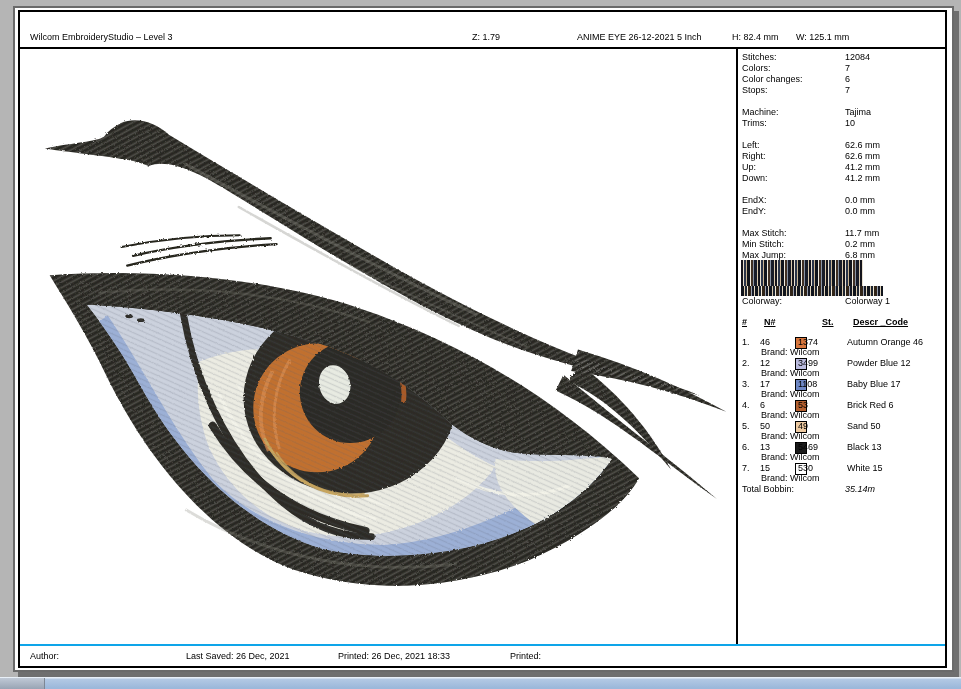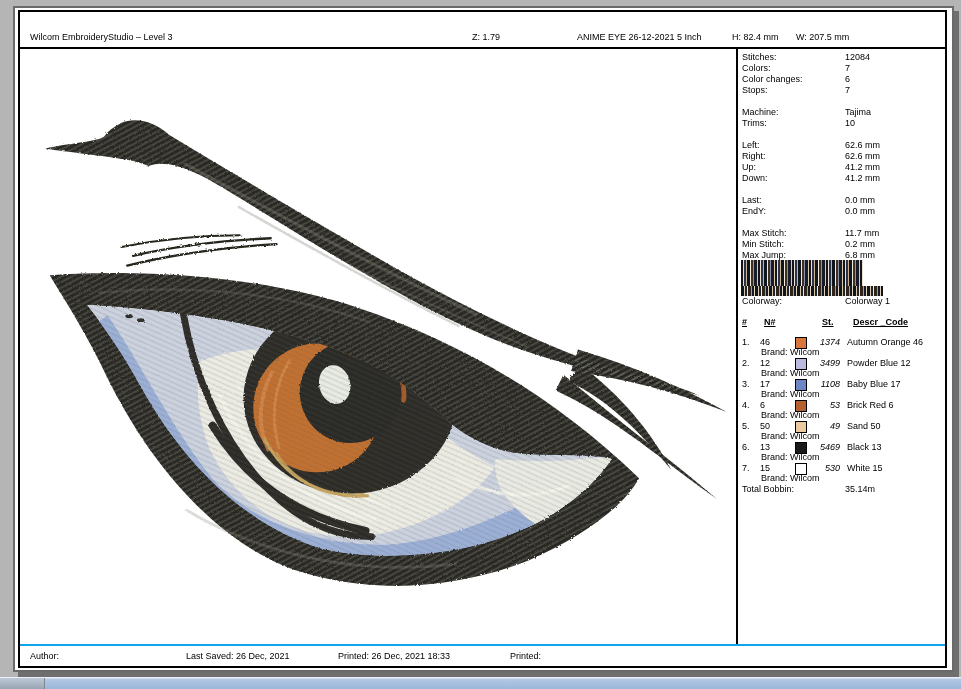--- a/index.html
+++ b/index.html
@@ -67,25 +67,25 @@
   .th-st{left:80px;}
   .th-descr{left:111px;}
   .tbody{position:absolute;left:4px;top:288px;right:2px;}
   .trow{position:relative;height:21px;}
   .trow .t-idx{position:absolute;left:0;top:0;}
   .trow .t-n{position:absolute;left:18px;width:24px;top:0;text-align:left;}
   .trow .t-swatch{
     position:absolute;left:53px;top:0;width:10px;height:10px;
     border:1px solid #000;
   }
-  .trow .t-st{position:absolute;left:56px;width:42px;top:0;text-align:right;font-style:italic;}
+  .trow .t-st{position:absolute;left:56px;width:42px;top:0;text-align:left;}
   .trow .t-descr{position:absolute;left:105px;top:0;white-space:nowrap;text-align:right;}
   .trow .t-brand{position:absolute;left:19px;top:10px;}
   .total-row{position:absolute;left:4px;top:435px;right:2px;height:11px;}
-  .total-row .stat-value{left:103px;}
+  .total-row .stat-value{left:103px;font-style:italic;}
   
   .footer{
     position:relative;height:20px;border-top:2px solid #0ea5e9;
     font-size:9px;color:#000;flex:0 0 auto;
   }
   .footer span{position:absolute;top:5px;white-space:pre;}
   .ft-author{left:10px;}
   .ft-saved{left:166px;}
   .ft-printed{left:318px;}
   .ft-keywords{left:490px;}
@@ -104,21 +104,21 @@
 <body>
 
 <div class="page">
   <div class="frame">
 
     <div class="titlebar">
       <span class="tb-app">Wilcom EmbroideryStudio – Level 3</span>
       <span class="tb-zoom">Z: 1.79</span>
       <span class="tb-design">ANIME EYE 26-12-2021 5 Inch</span>
       <span class="tb-h">H: 82.4 mm</span>
-      <span class="tb-w">W: 207.5 mm</span>
+      <span class="tb-w">W: 125.1 mm</span>
     </div>
 
     <div class="main">
 
       <div class="design-area">
         <svg viewBox="0 0 718 610" preserveAspectRatio="none">
           <defs>
             <pattern id="hatchL" width="7" height="5" patternUnits="userSpaceOnUse" patternTransform="rotate(-28)">
               <line x1="0" y1="1.4" x2="7" y2="1.4" stroke="#ffffff" stroke-opacity="0.16" stroke-width="1.5"></line>
               <line x1="0" y1="3.8" x2="7" y2="3.8" stroke="#000000" stroke-opacity="0.22" stroke-width="1.2"></line>
@@ -279,21 +279,21 @@
               <span class="stat-label">Down:</span>
               <span class="stat-value">41.2 mm</span>
             </div>
 
             <div class="stat-row">
               <span class="stat-label"></span>
               <span class="stat-value"></span>
             </div>
 
             <div class="stat-row">
-              <span class="stat-label">Last:</span>
+              <span class="stat-label">EndX:</span>
               <span class="stat-value">0.0 mm</span>
             </div>
 
             <div class="stat-row">
               <span class="stat-label">EndY:</span>
               <span class="stat-value">0.0 mm</span>
             </div>
 
             <div class="stat-row">
               <span class="stat-label"></span>

